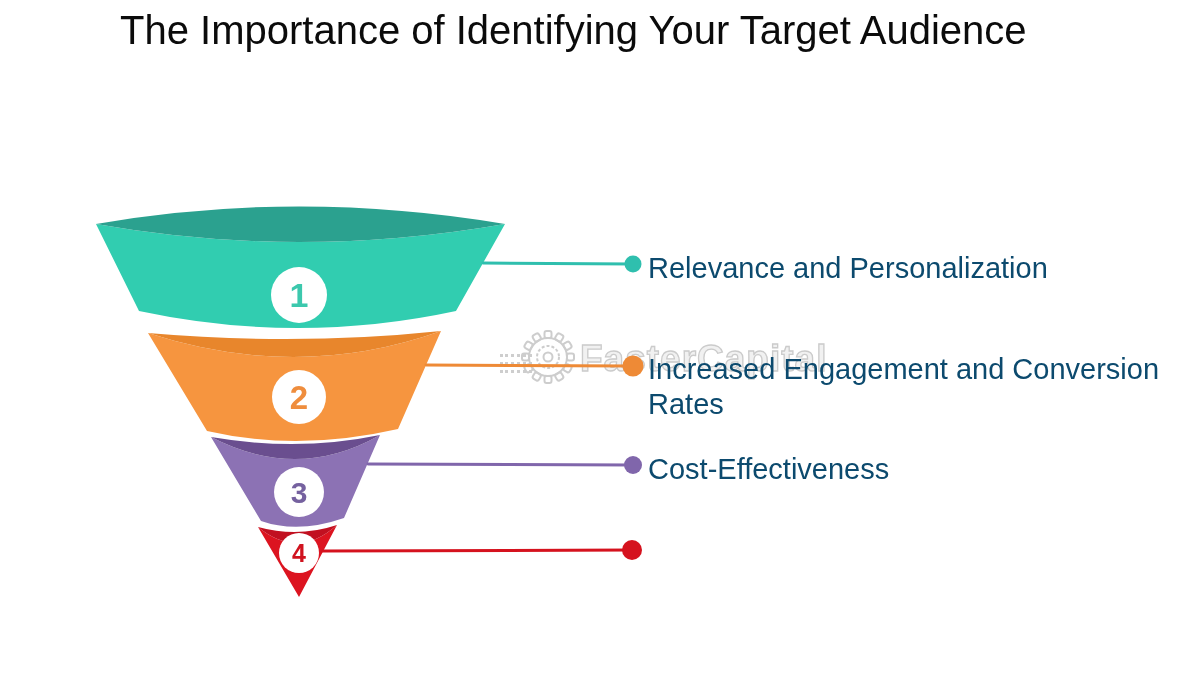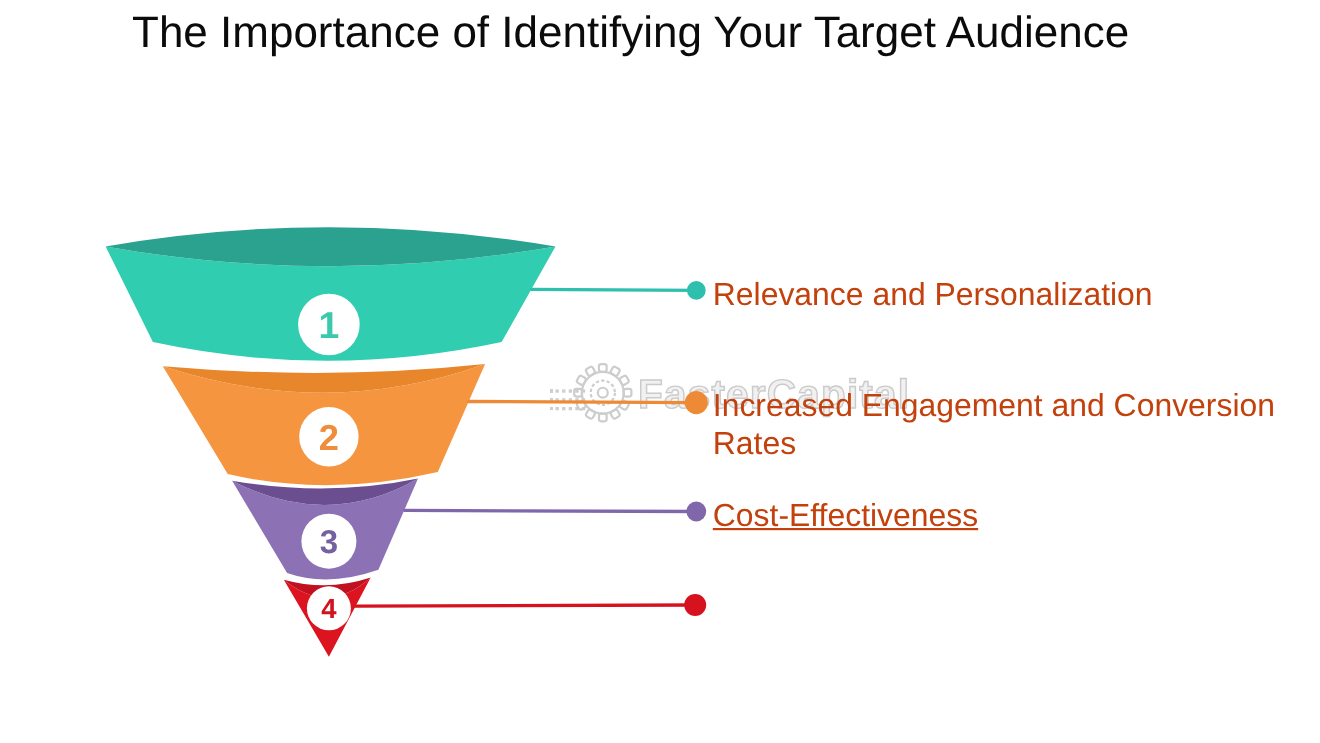--- a/index.html
+++ b/index.html
@@ -9,26 +9,26 @@
 
   .page-title {
     position: absolute; left: 92px; top: 8px; width: 1060px;
     font-size: 40px; font-weight: 400; color: #0b0b0b; letter-spacing: 0px;
     white-space: nowrap;
   }
 
   .funnel-svg { position: absolute; left: 0; top: 0; z-index: 2; }
 
   .level-label {
-    position: absolute; z-index: 3; color: #c2410c;
+    position: absolute; z-index: 3; color: #0c4a6e;
     font-size: 29px; line-height: 35px; font-weight: 400;
   }
   .label-1 { left: 620px; top: 251px; width: 540px; }
   .label-2 { left: 620px; top: 352px; width: 575px; }
-  .label-3 { left: 620px; top: 452px; width: 540px; text-decoration: underline; }
+  .label-3 { left: 620px; top: 452px; width: 540px; }
   .label-4 { left: 620px; top: 541px; width: 540px; }
 
   .watermark {
     position: absolute; left: 472px; top: 327px; z-index: 1;
     display: flex; align-items: center; opacity: 0.9;
   }
   .wm-dots { display: flex; flex-direction: column; gap: 5px; margin-right: -14px; margin-top: 12px; }
   .wm-dots span { display: block; width: 32px; border-top: 3px dotted #c9c9c9; }
   .wm-brand {
     font-size: 37px; font-weight: 700; letter-spacing: 1px; margin-left: 2px; margin-top: 4px;

